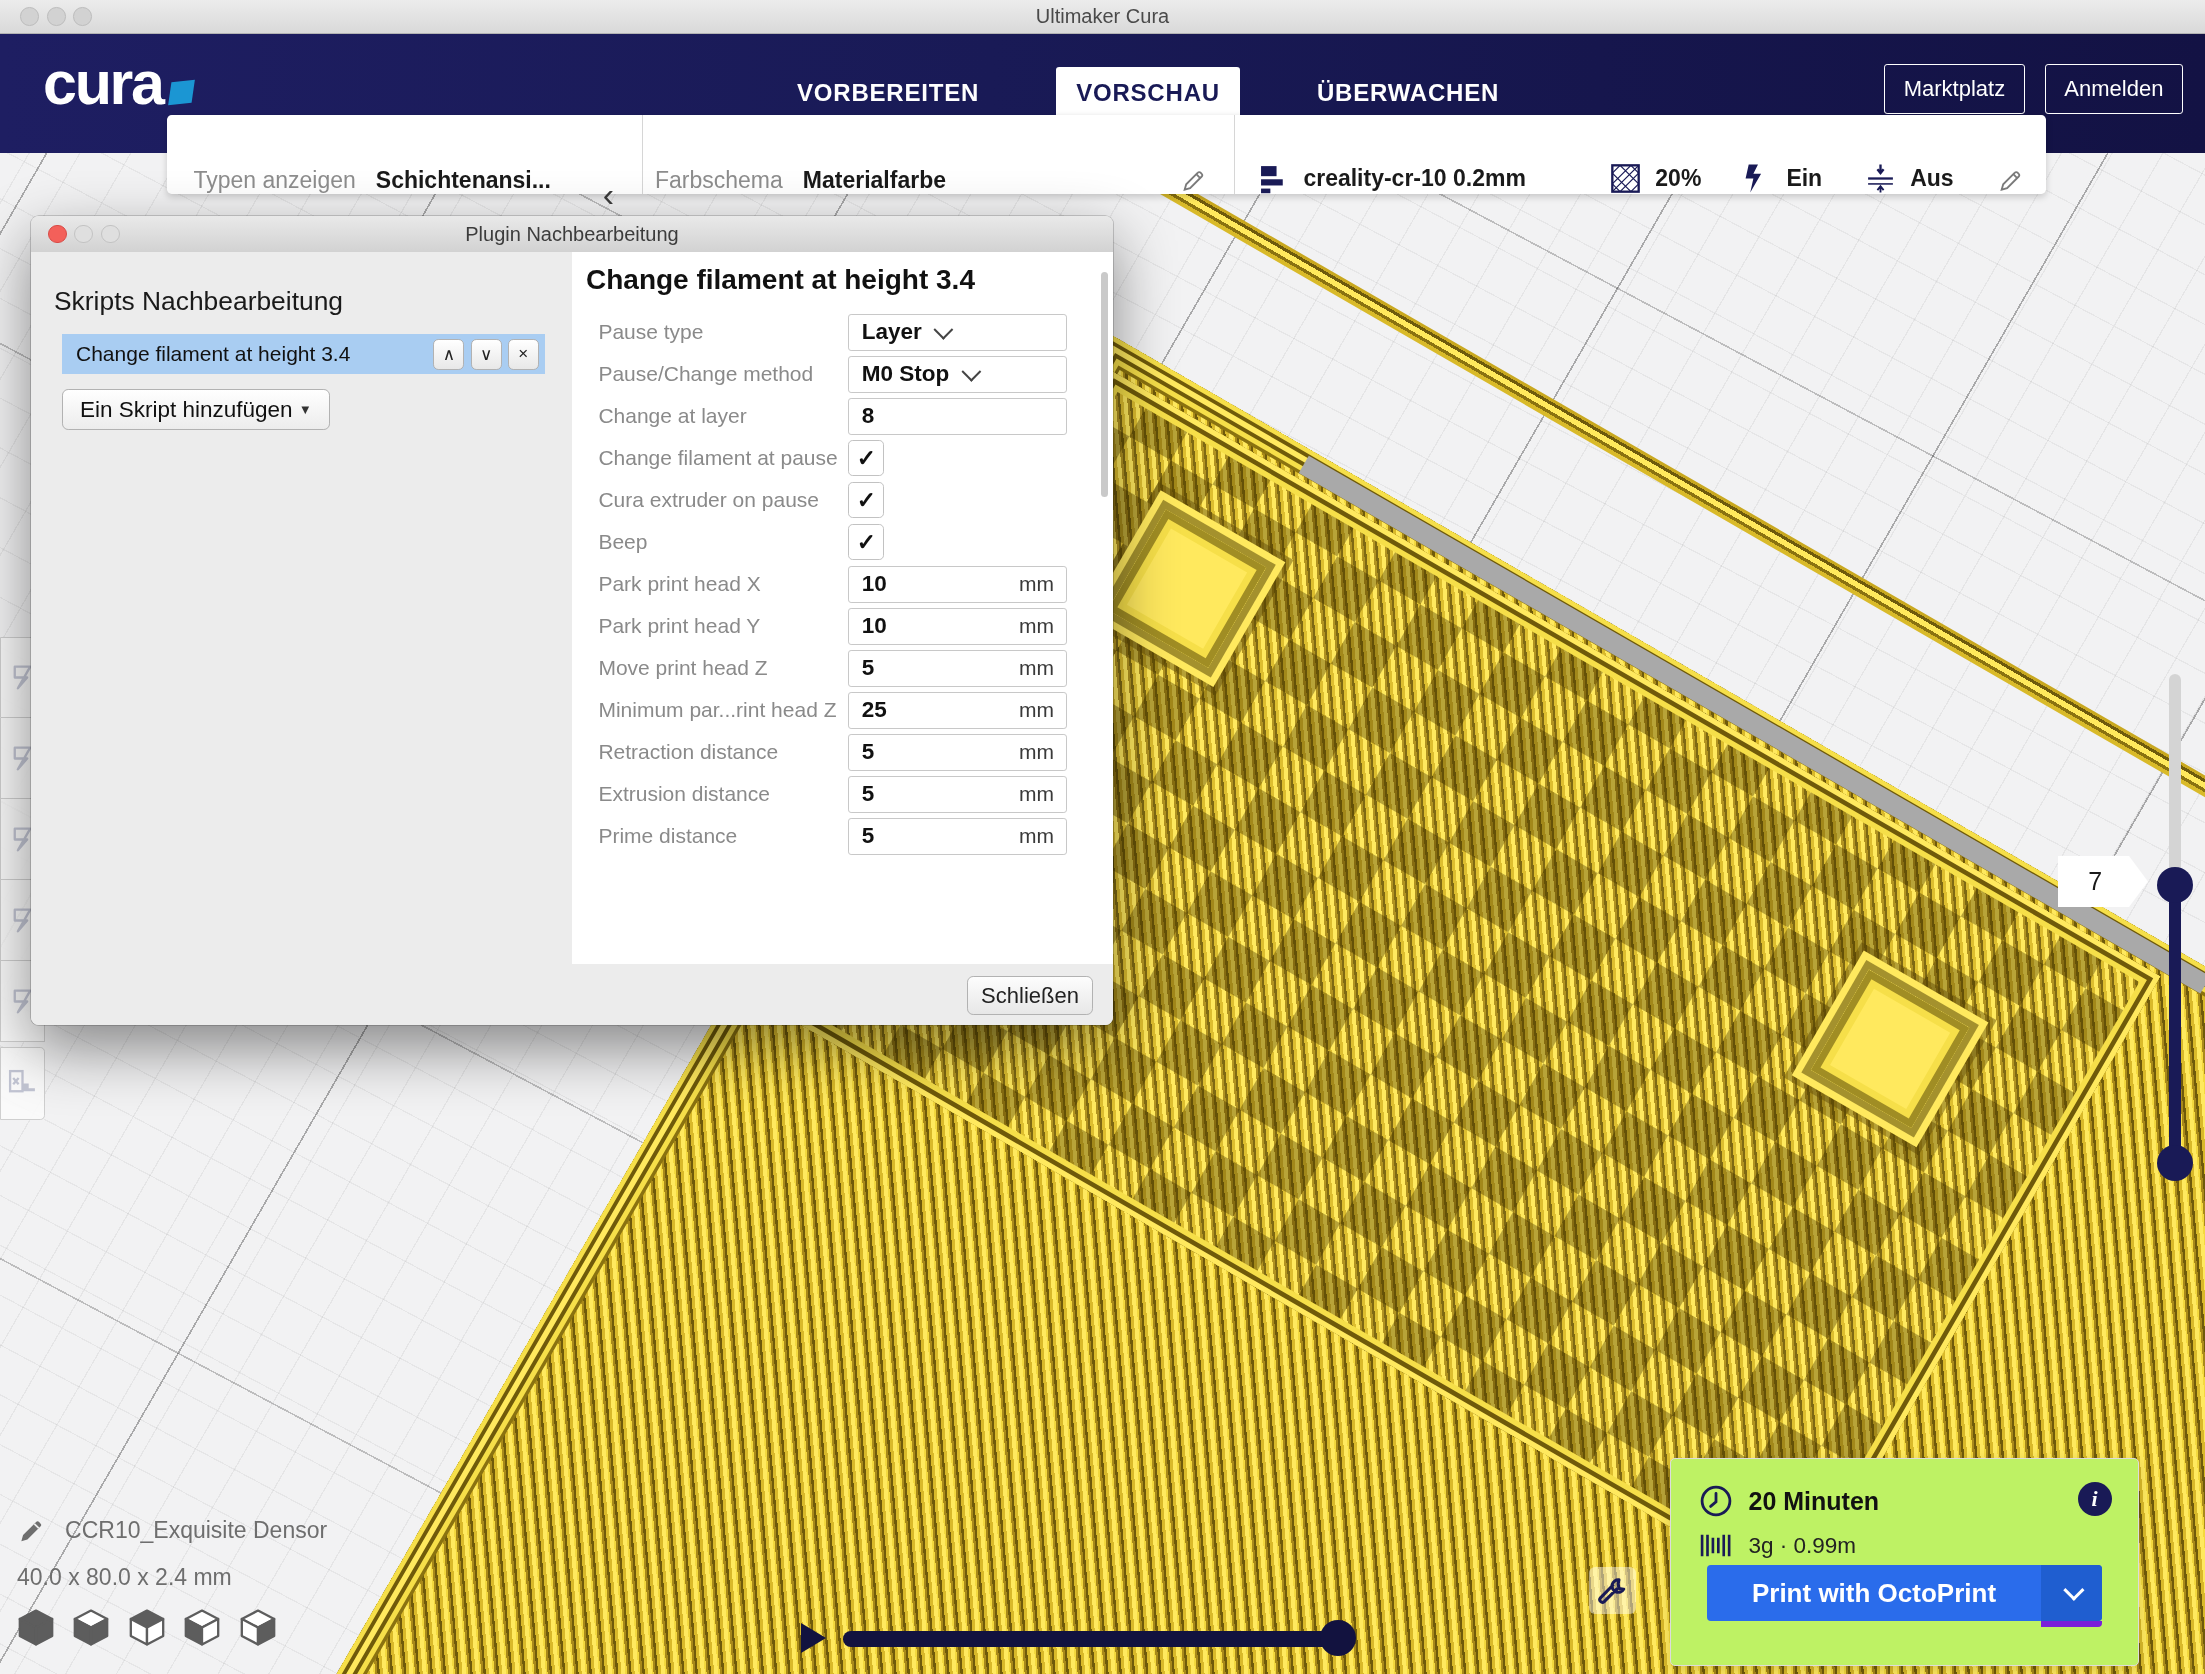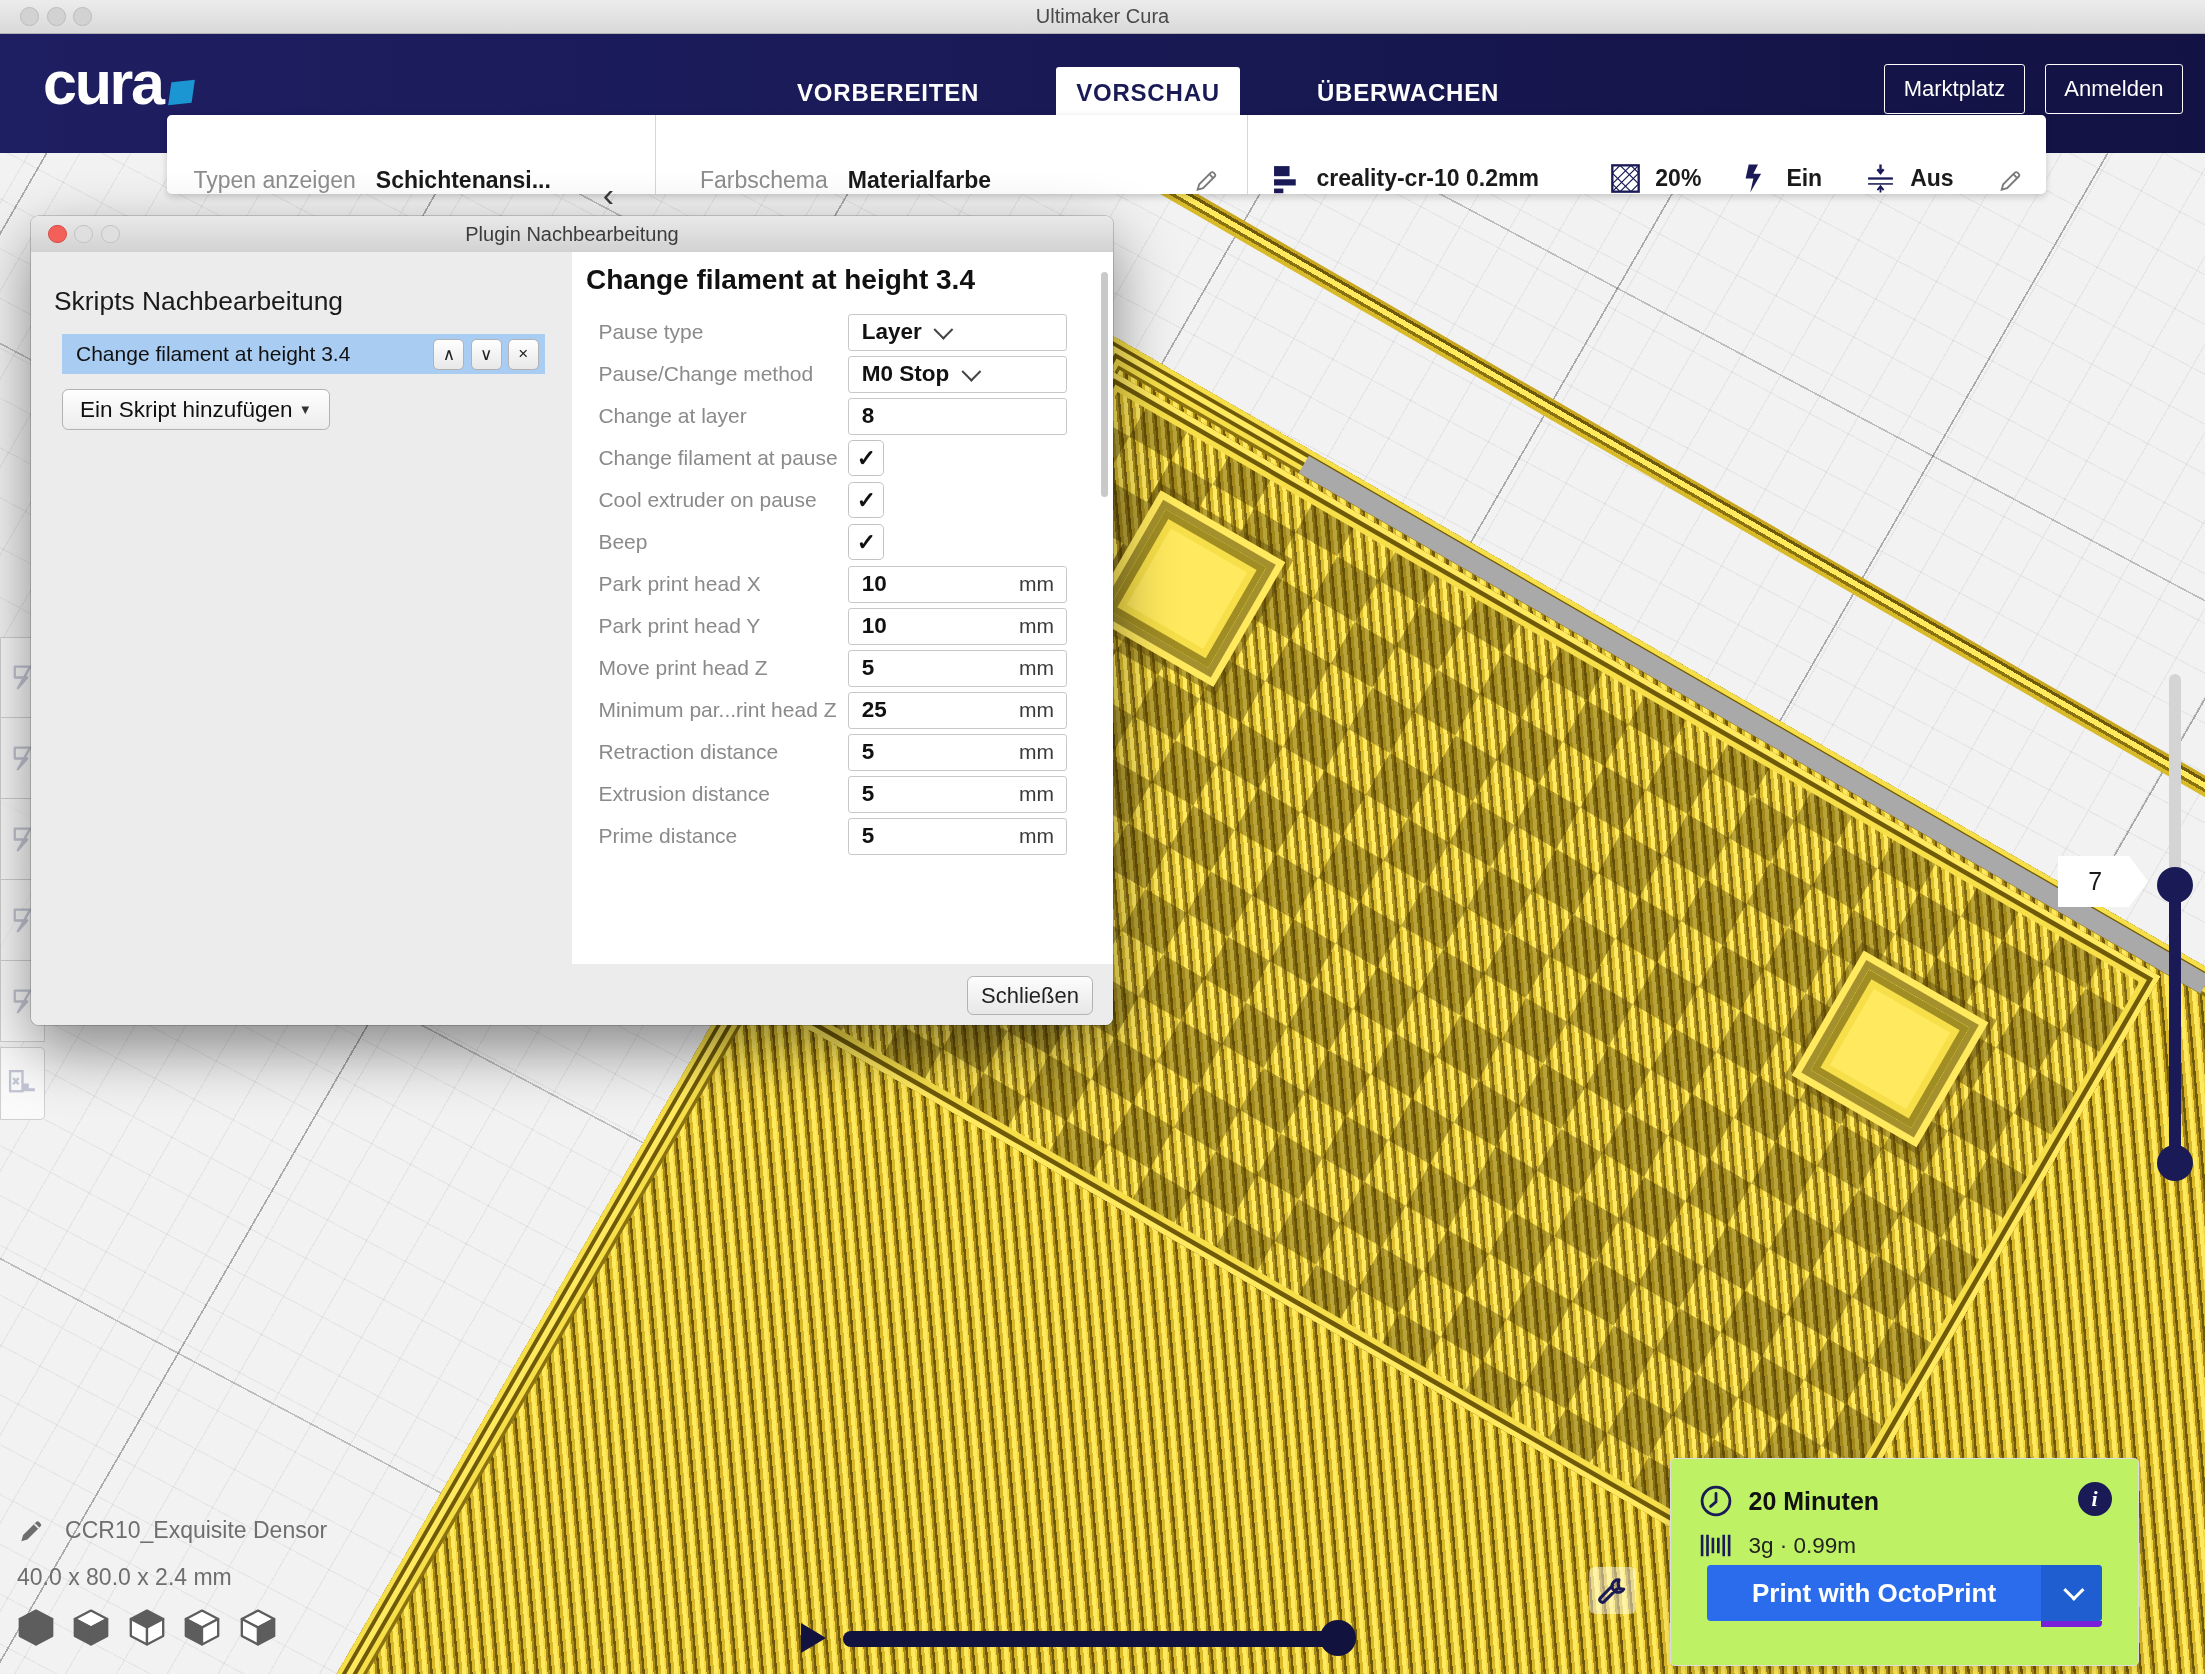--- a/index.html
+++ b/index.html
@@ -63,21 +63,21 @@
   .tool-cell:first-child{border-top:0.8px solid #cfcfcf;border-radius:0 4.7px 0 0;}
   .tool-glyph{width:31px;height:31px;opacity:.85;}
   .blocker-cell{position:absolute;left:0;top:1047px;width:45px;height:73px;background:rgba(250,250,250,.95);
     border:0.8px solid #cfcfcf;border-radius:0 4.7px 4.7px 0;box-sizing:border-box;display:flex;align-items:center;justify-content:center;z-index:2;}
 
   
   .toolbar{position:absolute;left:167px;top:115px;width:1879px;height:79px;background:#ffffff;border-radius:4.7px;
     box-shadow:0 2.3px 7.8px rgba(0,0,0,.18);display:flex;align-items:stretch;z-index:35;}
   .tb-sec{display:flex;align-items:flex-end;}
   .tb-sec.s1{width:475px;padding-left:26.4px;box-sizing:border-box;}
-  .tb-sec.s2{width:592px;padding-left:44px;box-sizing:border-box;border-left:0.8px solid #d6d6d6;margin-left:13px;}
+  .tb-sec.s2{width:592px;padding-left:12px;box-sizing:border-box;border-left:0.8px solid #d6d6d6;}
   .tb-sec.s3{flex:1;padding:0 23px 0 26.4px;box-sizing:border-box;border-left:0.8px solid #d6d6d6;}
   .tb-label{color:#8d8d8d;font-size:23px;margin-right:20px;}
   .tb-value{color:#1a1a1a;font-size:23px;font-weight:700;}
   .tb-chevron{color:#3a3a3a;font-size:34px;font-weight:400;margin-left:auto;margin-right:28px;line-height:0;}
   .tb-pencil{margin-left:auto;margin-right:28px;}
   .tb-icon{display:inline-flex;margin-right:14px;}
   .tb-mini{color:#1a1a1a;font-size:23px;font-weight:700;}
   .tb-group{display:flex;align-items:center;margin-left:43px;}
   .tb-group:first-child{margin-left:0;}
 
@@ -355,21 +355,21 @@
               </span>
             </span>
           </div>
           <div class="frow">
             <span class="flabel">Change filament at pause</span>
             <span class="fctrl">
               <span class="fcheck">✓</span>
             </span>
           </div>
           <div class="frow">
-            <span class="flabel">Cool extruder on pause</span>
+            <span class="flabel">Cura extruder on pause</span>
             <span class="fctrl">
               <span class="fcheck">✓</span>
             </span>
           </div>
           <div class="frow">
             <span class="flabel">Beep</span>
             <span class="fctrl">
               <span class="fcheck">✓</span>
             </span>
           </div>

